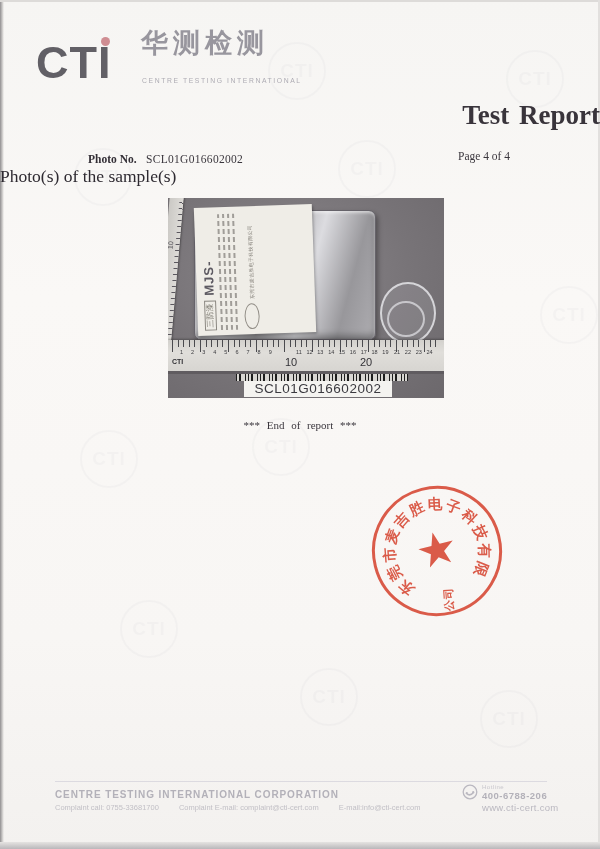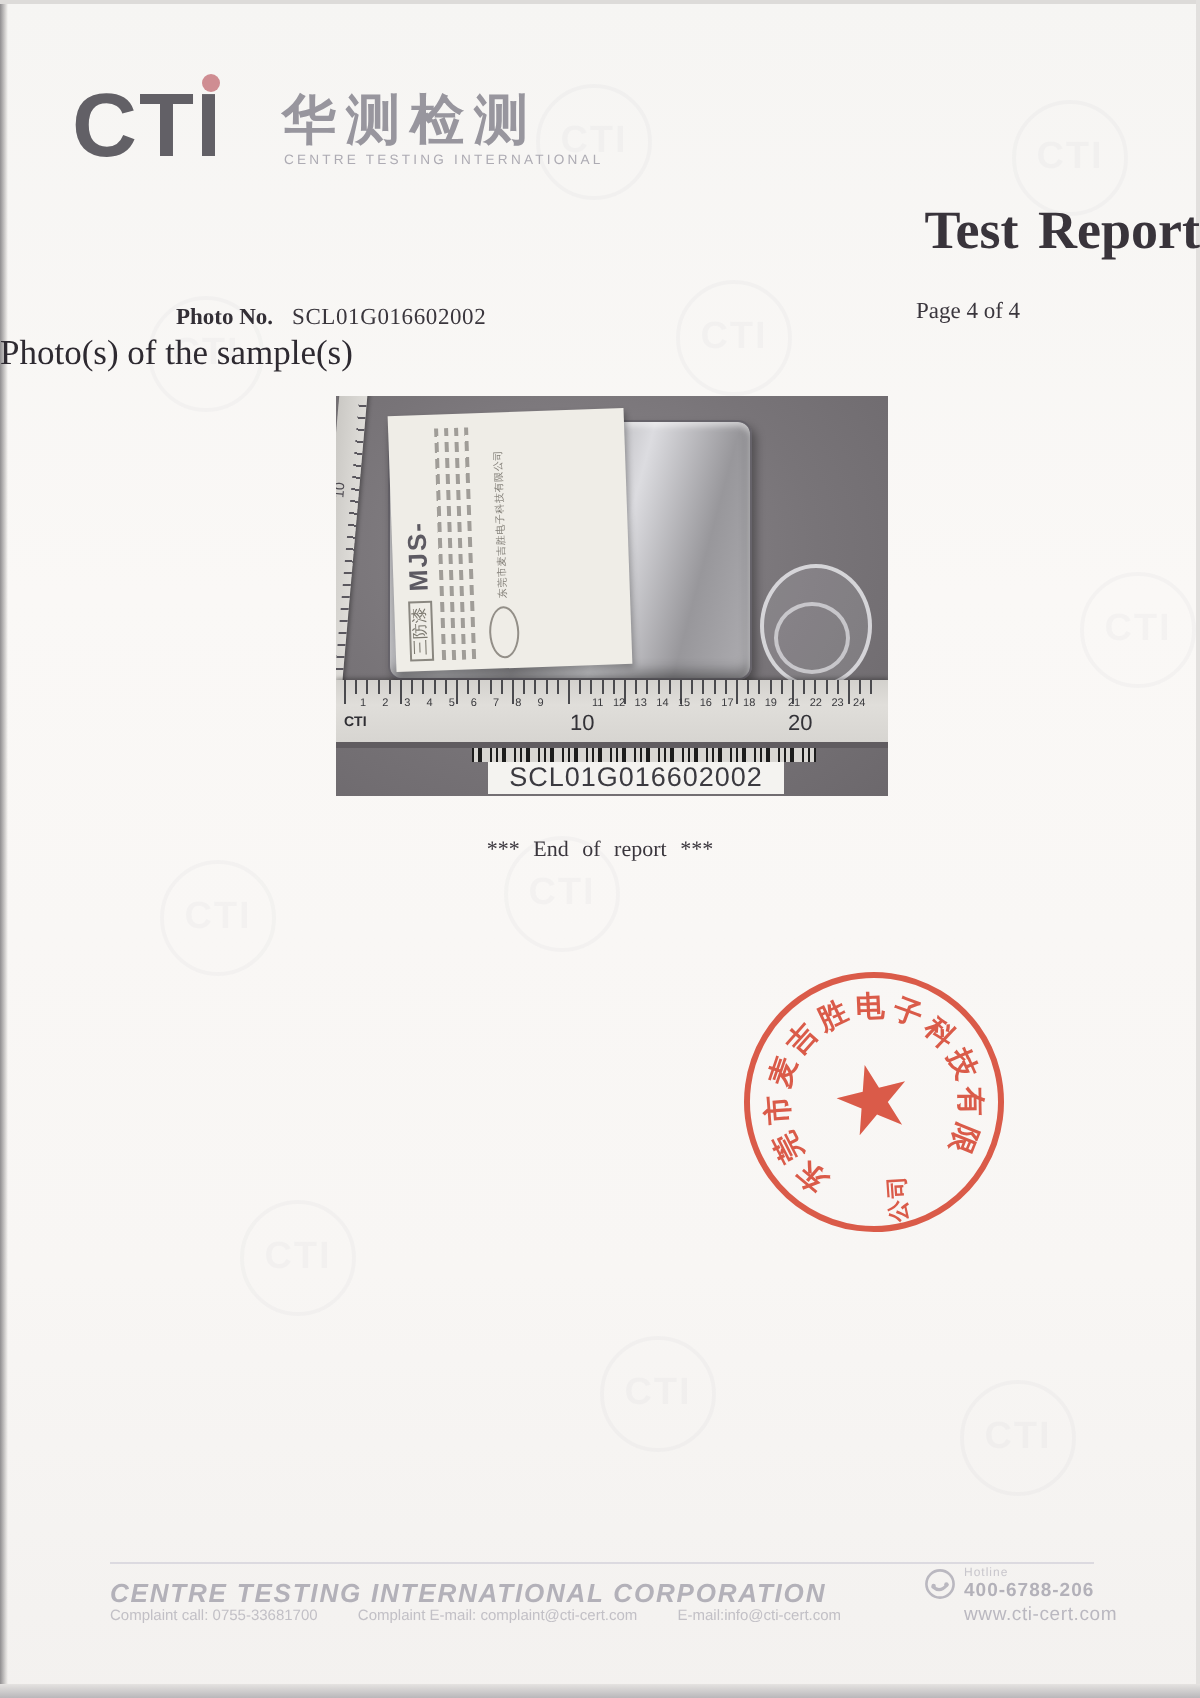--- a/index.html
+++ b/index.html
@@ -21,21 +21,21 @@
   .wm:nth-of-type(3){left:74px;top:148px;}  .wm:nth-of-type(4){left:338px;top:140px;}
   .wm:nth-of-type(5){left:540px;top:286px;} .wm:nth-of-type(6){left:80px;top:430px;}
   .wm:nth-of-type(7){left:252px;top:418px;} .wm:nth-of-type(8){left:120px;top:600px;}
   .wm:nth-of-type(9){left:300px;top:668px;} .wm:nth-of-type(10){left:480px;top:690px;}
 
   
   .logo-cti{position:absolute;left:36px;top:40px;font-size:45px;font-weight:bold;
             color:#626066;letter-spacing:1px;line-height:1;}
   .logo-dot{position:absolute;top:-3px;right:2px;width:9px;height:9px;border-radius:50%;
             background:#cf8d92;}
-  .logo-cn{position:absolute;left:141px;top:47px;font-size:27px;font-weight:bold;
+  .logo-cn{position:absolute;left:141px;top:30px;font-size:27px;font-weight:bold;
            color:#98969e;letter-spacing:5px;line-height:1;}
   .logo-sub{position:absolute;left:142px;top:77px;font-size:6.8px;color:#adabb3;
             letter-spacing:1.6px;}
   .title{position:absolute;left:0;top:100px;width:100%;text-align:right;
          font-family:"Liberation Serif",serif;font-weight:bold;font-size:27px;
          color:#39343b;word-spacing:3px;}
   .report-label{position:absolute;left:88px;top:153px;font-family:"Liberation Serif",serif;
                 font-weight:bold;font-size:11.5px;color:#332f36;}
   .report-value{position:absolute;left:146px;top:153px;font-family:"Liberation Serif",serif;
                 font-size:11.5px;color:#3a363d;letter-spacing:.3px;}
@@ -78,21 +78,21 @@
        background:linear-gradient(#d3d1cd,#e0dedA 40%,#d7d5d1);box-shadow:0 -1px 2px rgba(0,0,0,.3);}
   .hruler-ticks{position:absolute;left:4px;top:0;width:268px;height:7px;
        background:repeating-linear-gradient(90deg,#4a4a4e 0 1px,transparent 1px 5.6px);}
   .hruler-ticks2{position:absolute;left:4px;top:0;width:268px;height:12px;
        background:repeating-linear-gradient(90deg,#4a4a4e 0 1px,transparent 1px 28px);}
   .hr-seg{position:absolute;top:9px;font-size:5.5px;color:#3a3a3e;}
   .hr-seg1{left:12px;word-spacing:6.5px;}
   .hr-seg2{left:128px;word-spacing:3.2px;}
   .hr-seg3{left:226px;word-spacing:3.2px;}
   .hr-big{position:absolute;top:16px;font-size:11px;color:#333237;}
-  .hr-big10{left:117px;} .hr-big20{left:226px;}
+  .hr-big10{left:117px;} .hr-big20{left:192px;}
   .hr-brand{position:absolute;left:4px;top:18px;font-size:7px;font-weight:bold;color:#2f2e33;}
   .photo-gap{position:absolute;left:0;top:173px;width:276px;height:3px;background:#605c60;}
   .barcode{position:absolute;left:68px;top:176px;width:172px;height:7px;background:#d8d6d2;}
   .barcode-bars{position:absolute;inset:0;
        background:repeating-linear-gradient(90deg,#1c1c1c 0 1px,transparent 1px 3px,#1c1c1c 3px 5px,transparent 5px 9px,#1c1c1c 9px 10px,transparent 10px 12px);}
   .sample-id{position:absolute;left:76px;top:183px;width:148px;height:16px;background:#f4f3f0;
        font-size:13.5px;color:#3b3a40;text-align:center;line-height:16px;letter-spacing:.5px;}
 
   
   .end-report{position:absolute;left:0;top:419px;width:100%;text-align:center;
@@ -109,22 +109,22 @@
        font-size:46px;color:#d5402c;line-height:1;}
   .stamp-arc{position:absolute;left:0;top:0;width:100%;height:100%;}
   .stamp-arc span{position:absolute;left:50%;top:50%;width:16px;height:17px;
        margin:-8.5px 0 0 -8px;font-size:14.5px;font-weight:bold;color:#d5402c;
        text-align:center;line-height:17px;}
   .stamp-bottom{position:absolute;left:50%;bottom:8px;transform:translateX(-50%) rotate(-80deg);
        font-size:11px;font-weight:bold;color:#d5402c;letter-spacing:1px;}
 
   
   .footer-divider{position:absolute;left:55px;top:781px;width:492px;border-top:1px solid #dcdae0;}
-  .footer-company{position:absolute;left:55px;top:789px;font-size:13px;font-weight:bold;
-       color:#b3b1b9;letter-spacing:.9px;font-style:italic;}
+  .footer-company{position:absolute;left:55px;top:789px;font-size:10px;font-weight:bold;
+       color:#b3b1b9;letter-spacing:.9px;}
   .footer-line2{position:absolute;left:55px;top:803px;font-size:7.5px;color:#c2c0c6;}
   .footer-line2 span{margin-right:18px;margin-top:48px;}
   .footer-right{position:absolute;left:482px;top:784px;}
   .phone-icon{position:absolute;left:-20px;top:0px;}
   .hotline-label{font-size:6px;color:#c8c6cc;letter-spacing:.5px;}
   .hotline-number{font-size:9.5px;font-weight:bold;color:#b3b1b9;letter-spacing:.5px;}
   .website{font-size:9.5px;color:#bab8c0;margin-top:1px;letter-spacing:.3px;}
 </style>
 </head>
 <body>

